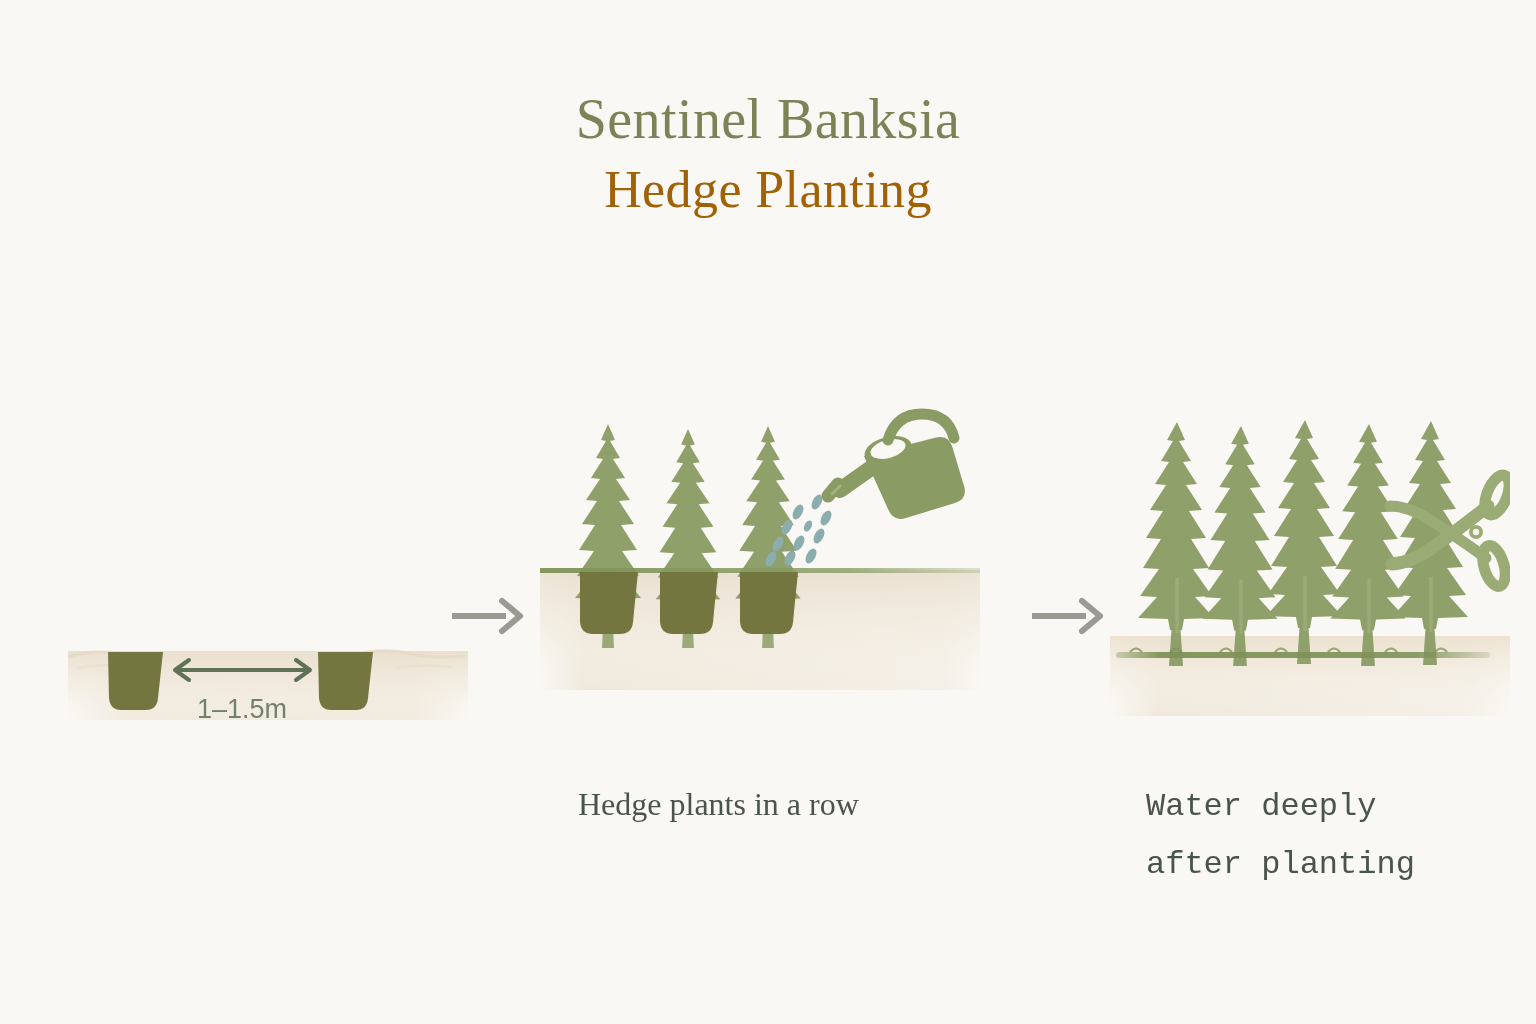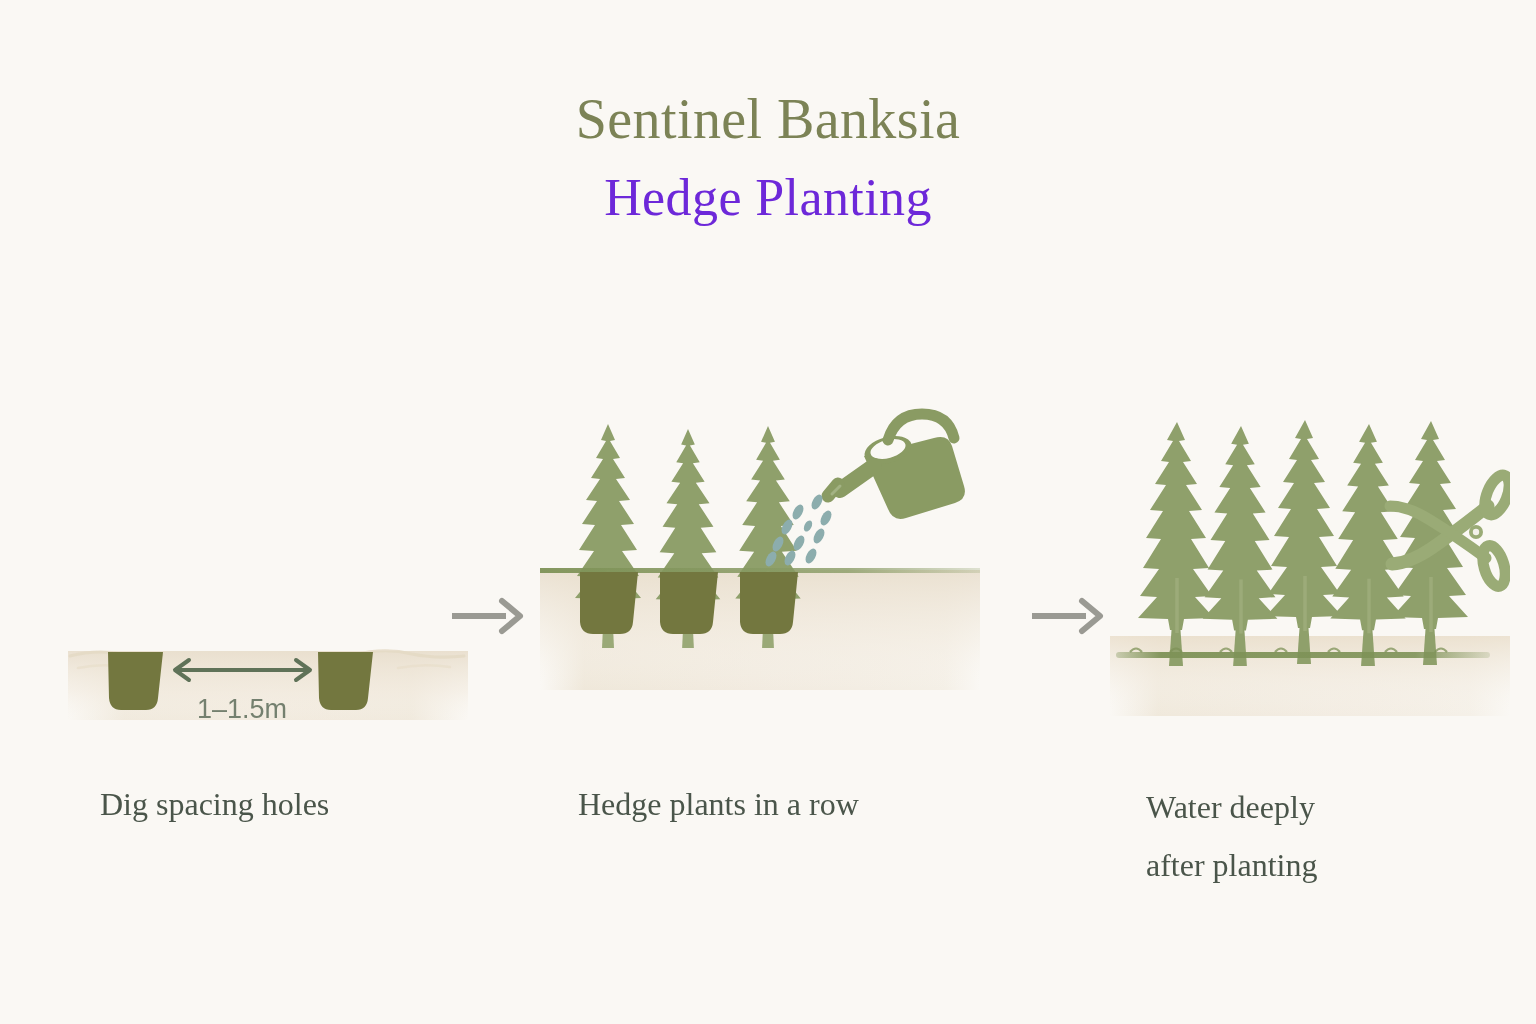--- a/index.html
+++ b/index.html
@@ -35,23 +35,23 @@
     line-height: 66px;
     letter-spacing: 0.4px;
     color: #7c8356;
     font-weight: 400;
   }
   .title-line-2 {
     display: block;
     font-size: 52px;
     line-height: 64px;
     letter-spacing: 0.4px;
-    color: #6d28d9;
+    color: #a16207;
     font-weight: 400;
-    margin-top: 14px;
+    margin-top: 6px;
   }
 
   
   .panel {
     position: absolute;
     top: 400px;
     height: 320px;
   }
   #panel-1 { left: 68px;   width: 400px; }
   #panel-2 { left: 540px;  width: 440px; }
@@ -69,21 +69,21 @@
   .caption {
     position: absolute;
     font-family: "Liberation Serif", serif;
     font-size: 32px;
     line-height: 58px;
     color: #4a554a;
     white-space: pre-line;
   }
   #caption-1 { left: 100px;  top: 775px; width: 420px; text-align: left; }
   #caption-2 { left: 578px;  top: 775px; width: 460px; text-align: left; }
-  #caption-3 { left: 1146px; top: 778px; width: 360px; text-align: left; }
+  #caption-3 { left: 1146px; top: 778px; width: 360px; text-align: left; font-family: Liberation Mono, monospace; }
 
   
   .flow-arrow {
     position: absolute;
     top: 595px;
     width: 80px;
     height: 42px;
   }
   #arrow-1 { left: 448px; }
   #arrow-2 { left: 1028px; }
@@ -317,20 +317,19 @@
         <ellipse cx="101" cy="17" rx="10" ry="21" transform="rotate(22 101 17)" fill="none" stroke="#9aab76" stroke-width="11"></ellipse>
 
         <ellipse cx="98" cy="88" rx="10" ry="21" transform="rotate(-16 98 88)" fill="none" stroke="#9aab76" stroke-width="11"></ellipse>
 
         <circle cx="80" cy="54" r="7" fill="#9aab76"></circle>
         <circle cx="80" cy="54" r="3.2" fill="#f3f1ea"></circle>
       </g>
     </svg>
   </div>
 
-  <div class="caption" id="caption-1">Dig spacing holes</div>
 
   <div class="caption" id="caption-2">Hedge plants in a row</div>
 
   <div class="caption" id="caption-3">Water deeply
 after planting</div>
 
 </div>
 
 </body></html>

